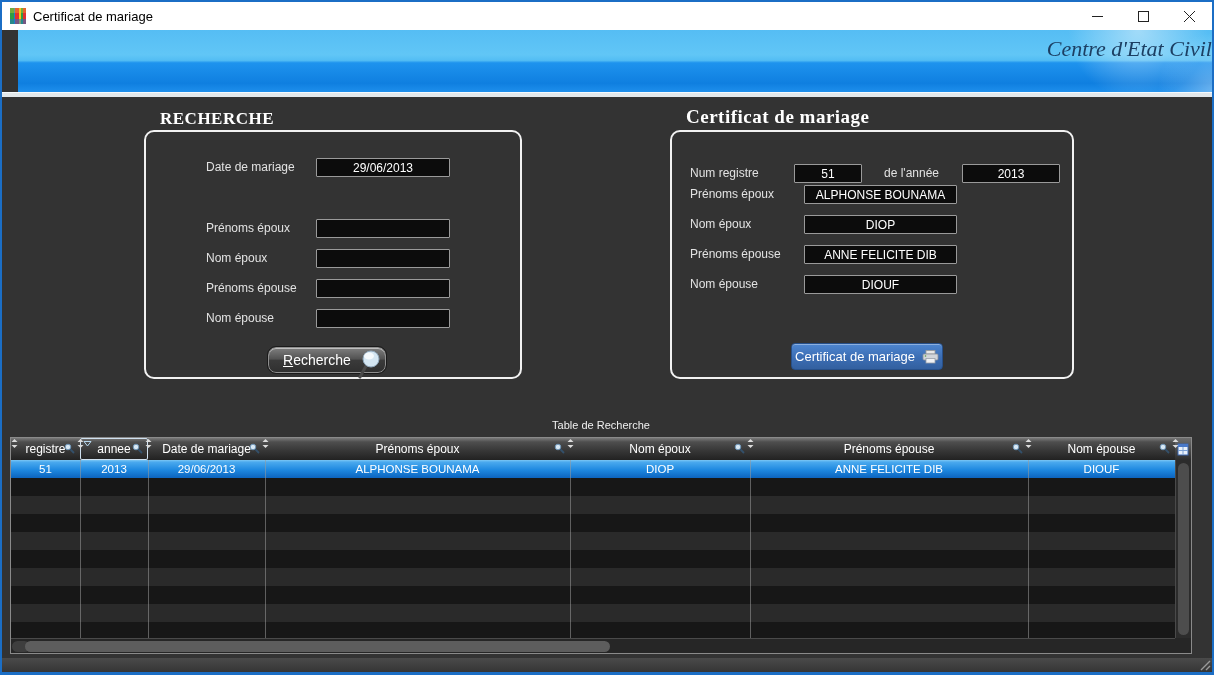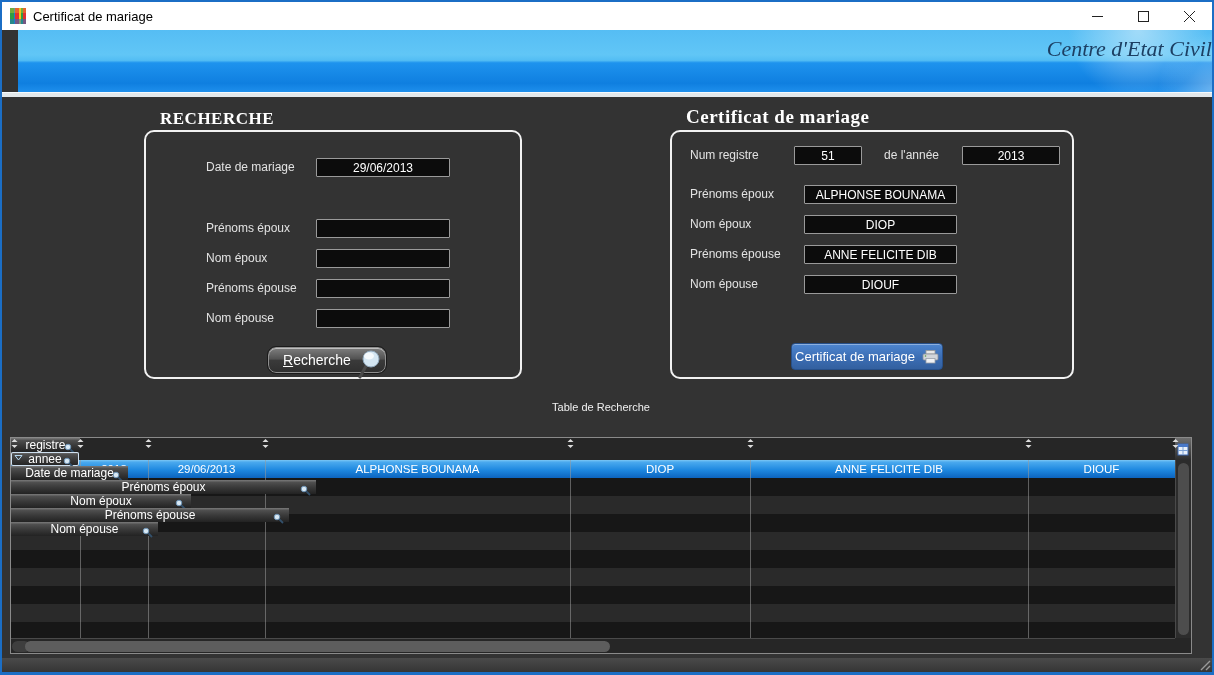--- a/index.html
+++ b/index.html
@@ -53,25 +53,25 @@
   .recherche-label{display:block;color:#fff;font-size:14px;text-align:left;padding-left:14px;line-height:24px;
     font-family:"Liberation Sans",sans-serif;}
   .recherche-label::first-letter{text-decoration:underline;}
   .mag-icon{position:absolute;right:2px;top:1px;}
   .print-btn{position:absolute;left:119px;top:211px;width:152px;height:27px;border-radius:4px;
     border:1px solid #27508a;background:linear-gradient(180deg,#4e86cf 0%,#3b6db4 55%,#33609f 100%);
     box-shadow:inset 0 1px 0 rgba(255,255,255,.35);color:#fff;font-size:13px;
     display:flex;align-items:center;justify-content:center;gap:7px;cursor:pointer;
     font-family:"Liberation Sans",sans-serif;}
   
-  .table-caption{position:absolute;left:8px;top:304px;width:1182px;text-align:center;color:#f0f0f0;font-size:11px;}
+  .table-caption{position:absolute;left:8px;top:322px;width:1182px;text-align:center;color:#f0f0f0;font-size:11px;}
   .rtable{position:absolute;left:8px;top:340px;width:1182px;height:217px;border:1px solid #8a8a8a;
     background:#262626;display:flex;flex-direction:column;}
   .thead{position:relative;height:22px;display:flex;flex:none;z-index:3;}
-  .thead-cols{display:flex;width:1164px;flex-direction:column;}
+  .thead-cols{display:flex;width:1164px;}
   .th{position:relative;height:22px;display:flex;align-items:center;justify-content:center;
     background:linear-gradient(180deg,#7a7a7a 0%,#4e4e4e 18%,#383838 55%,#222 100%);
     color:#fff;font-size:12px;}
   .th.focused{box-shadow:inset 0 0 0 1px #cfe0ef;border-radius:2px;}
   .th-label{pointer-events:none;}
   .th-mag{position:absolute;right:5px;top:5px;line-height:0;}
   .sort-ind{position:absolute;left:3px;top:2px;line-height:0;}
   .resize-handle{position:absolute;top:1px;line-height:0;z-index:4;}
   .corner{width:16px;height:22px;background:linear-gradient(180deg,#6e6e6e,#2c2c2c);
     display:flex;align-items:center;justify-content:center;}
@@ -157,21 +157,21 @@
           <svg width="26" height="30" viewBox="0 0 26 30">
             <line x1="9" y1="17" x2="3" y2="28" stroke="#4a4a4a" stroke-width="3" stroke-linecap="round"></line>
             <circle cx="14" cy="10" r="8" fill="#d4e6f2" stroke="#90a8bc" stroke-width="1"></circle>
             <ellipse cx="12" cy="7" rx="5" ry="3.5" fill="#ffffff" opacity="0.75"></ellipse>
           </svg>
         </span>
       </div>
     </div>
 
     <div class="groupbox cert-box">
-      <div class="frow" style="top:14px;">
+      <div class="frow" style="top:32px;">
         <span class="flabel">Num registre</span>
         <input class="dark-input" style="left: 122px; width: 68px;" value="51">
         <span class="flabel" style="left:212px;">de l'année</span>
         <input class="dark-input" style="left: 290px; width: 98px;" value="2013">
       </div>
       <div class="frow" style="top:53px;">
         <span class="flabel">Prénoms époux</span>
         <input class="dark-input" value="ALPHONSE BOUNAMA" style="">
       </div>
       <div class="frow" style="top:83px;">

